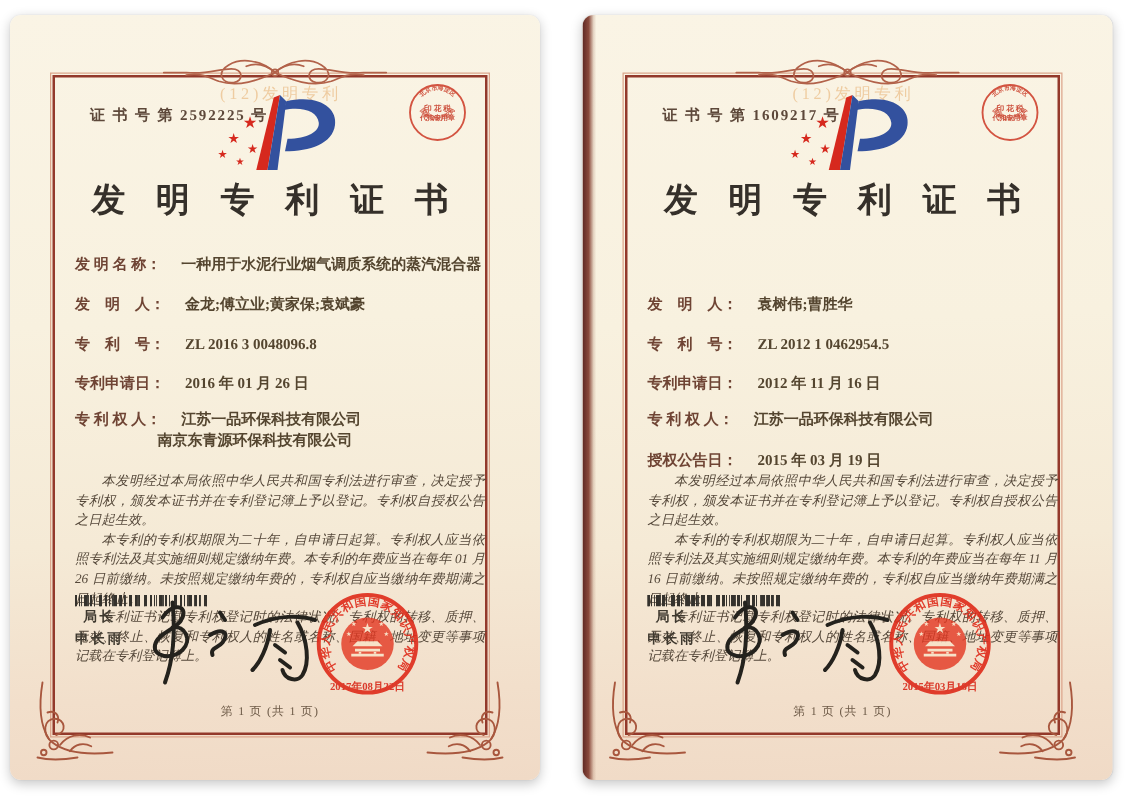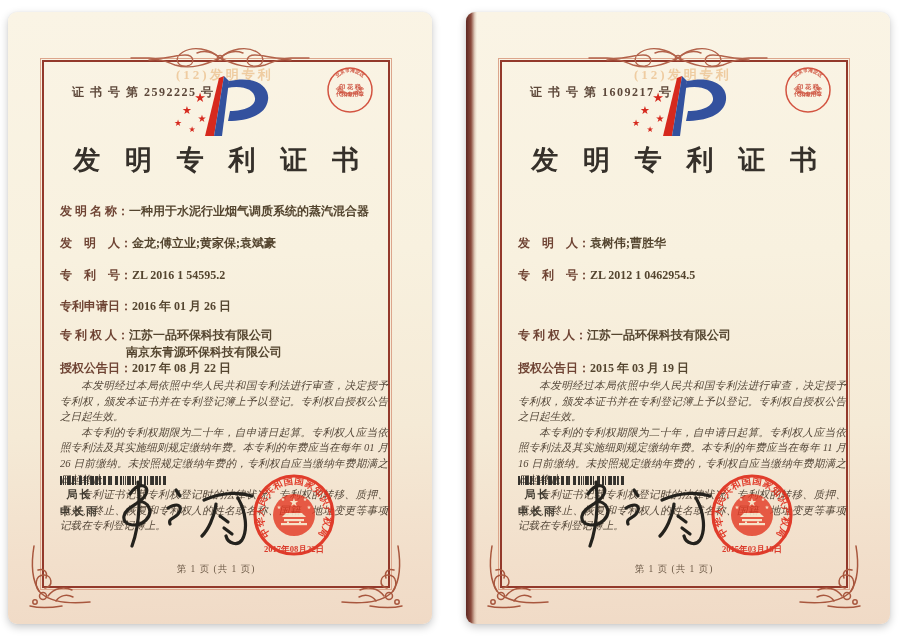--- a/index.html
+++ b/index.html
@@ -33,30 +33,30 @@
   .flourish{position:absolute;bottom:14px;width:66px;height:66px;}
   .flourish.bl{left:18px;}
   .flourish.br{right:26px;transform:scaleX(-1);}
   .certno{
     position:absolute;left:64px;top:72px;
     font-size:12px;font-weight:bold;color:#5d483a;letter-spacing:1.5px;
   }
   .ghost{
     position:absolute;left:168px;top:54px;
     font-size:13px;letter-spacing:3px;color:rgba(224,150,70,.42);
-    font-weight:bold;
+    font-weight:normal;
   }
   .logo{position:absolute;left:154px;top:62px;}
   .title{
     position:absolute;left:0;right:8px;top:130px;text-align:center;
     font-size:27px;font-weight:bold;color:#35302a;letter-spacing:9px;padding-left:9px;
   }
   .row{position:absolute;left:52px;right:44px;font-size:12px;line-height:15px;}
   .row .lbl{color:#6f4434;font-weight:bold;white-space:nowrap;}
-  .row .val{color:#54452f;font-weight:bold;margin-left:0;}
+  .row .val{color:#54452f;font-weight:bold;margin-left:16px;}
   .row .line2{display:block;margin-left:66px;margin-top:2px;color:#54452f;font-weight:bold;}
   .r-name{top:192px;} .r-inv{top:224px;} .r-pat{top:256px;}
   .r-fil{top:287px;} .r-own{top:316px;} .r-grant{top:349px;}
   .paras{
     position:absolute;left:52px;width:328px;top:366px;
     font-size:10.6px;line-height:15.6px;color:#55483a;
     font-style:italic;text-align:justify;
   }
   .paras p{margin:0;text-indent:2em;font-style:italic;}
   .barcode{
@@ -131,31 +131,28 @@
 
   <div class="title">发 明 专 利 证 书</div>
 
   <div class="row r-name">
     <span class="lbl">发 明 名 称：</span><span class="val">一种用于水泥行业烟气调质系统的蒸汽混合器</span>
   </div>
   <div class="row r-inv">
     <span class="lbl">发　明　人：</span><span class="val">金龙;傅立业;黄家保;袁斌豪</span>
   </div>
   <div class="row r-pat">
-    <span class="lbl">专　利　号：</span><span class="val">ZL 2016 1 54595.2</span>
+    <span class="lbl">专　利　号：</span><span class="val">ZL 2016 3 0048096.8</span>
   </div>
   <div class="row r-fil">
     <span class="lbl">专利申请日：</span><span class="val">2016 年 01 月 26 日</span>
   </div>
   <div class="row r-own">
     <span class="lbl">专 利 权 人：</span><span class="val">江苏一品环保科技有限公司</span>
     <span class="line2">南京东青源环保科技有限公司</span>
-  </div>
-  <div class="row r-grant">
-    <span class="lbl">授权公告日：</span><span class="val">2017 年 08 月 22 日</span>
   </div>
 
   <div class="paras">
     <p>本发明经过本局依照中华人民共和国专利法进行审查，决定授予专利权，颁发本证书并在专利登记簿上予以登记。专利权自授权公告之日起生效。</p>
     <p>本专利的专利权期限为二十年，自申请日起算。专利权人应当依照专利法及其实施细则规定缴纳年费。本专利的年费应当在每年 01 月 26 日前缴纳。未按照规定缴纳年费的，专利权自应当缴纳年费期满之日起终止。</p>
     <p>专利证书记载专利权登记时的法律状况。专利权的转移、质押、无效、终止、恢复和专利权人的姓名或名称、国籍、地址变更等事项记载在专利登记簿上。</p>
   </div>
 
   <div class="barcode"></div>
 
@@ -294,20 +291,23 @@
   </div>
 
   <div class="title">发 明 专 利 证 书</div>
 
   <div class="row r-inv">
     <span class="lbl">发　明　人：</span><span class="val">袁树伟;曹胜华</span>
   </div>
   <div class="row r-pat">
     <span class="lbl">专　利　号：</span><span class="val">ZL 2012 1 0462954.5</span>
   </div>
+  <div class="row r-fil">
+    <span class="lbl">专利申请日：</span><span class="val">2012 年 11 月 16 日</span>
+  </div>
   <div class="row r-own">
     <span class="lbl">专 利 权 人：</span><span class="val">江苏一品环保科技有限公司</span>
     <span class="line2"></span>
   </div>
   <div class="row r-grant">
     <span class="lbl">授权公告日：</span><span class="val">2015 年 03 月 19 日</span>
   </div>
 
   <div class="paras">
     <p>本发明经过本局依照中华人民共和国专利法进行审查，决定授予专利权，颁发本证书并在专利登记簿上予以登记。专利权自授权公告之日起生效。</p>

